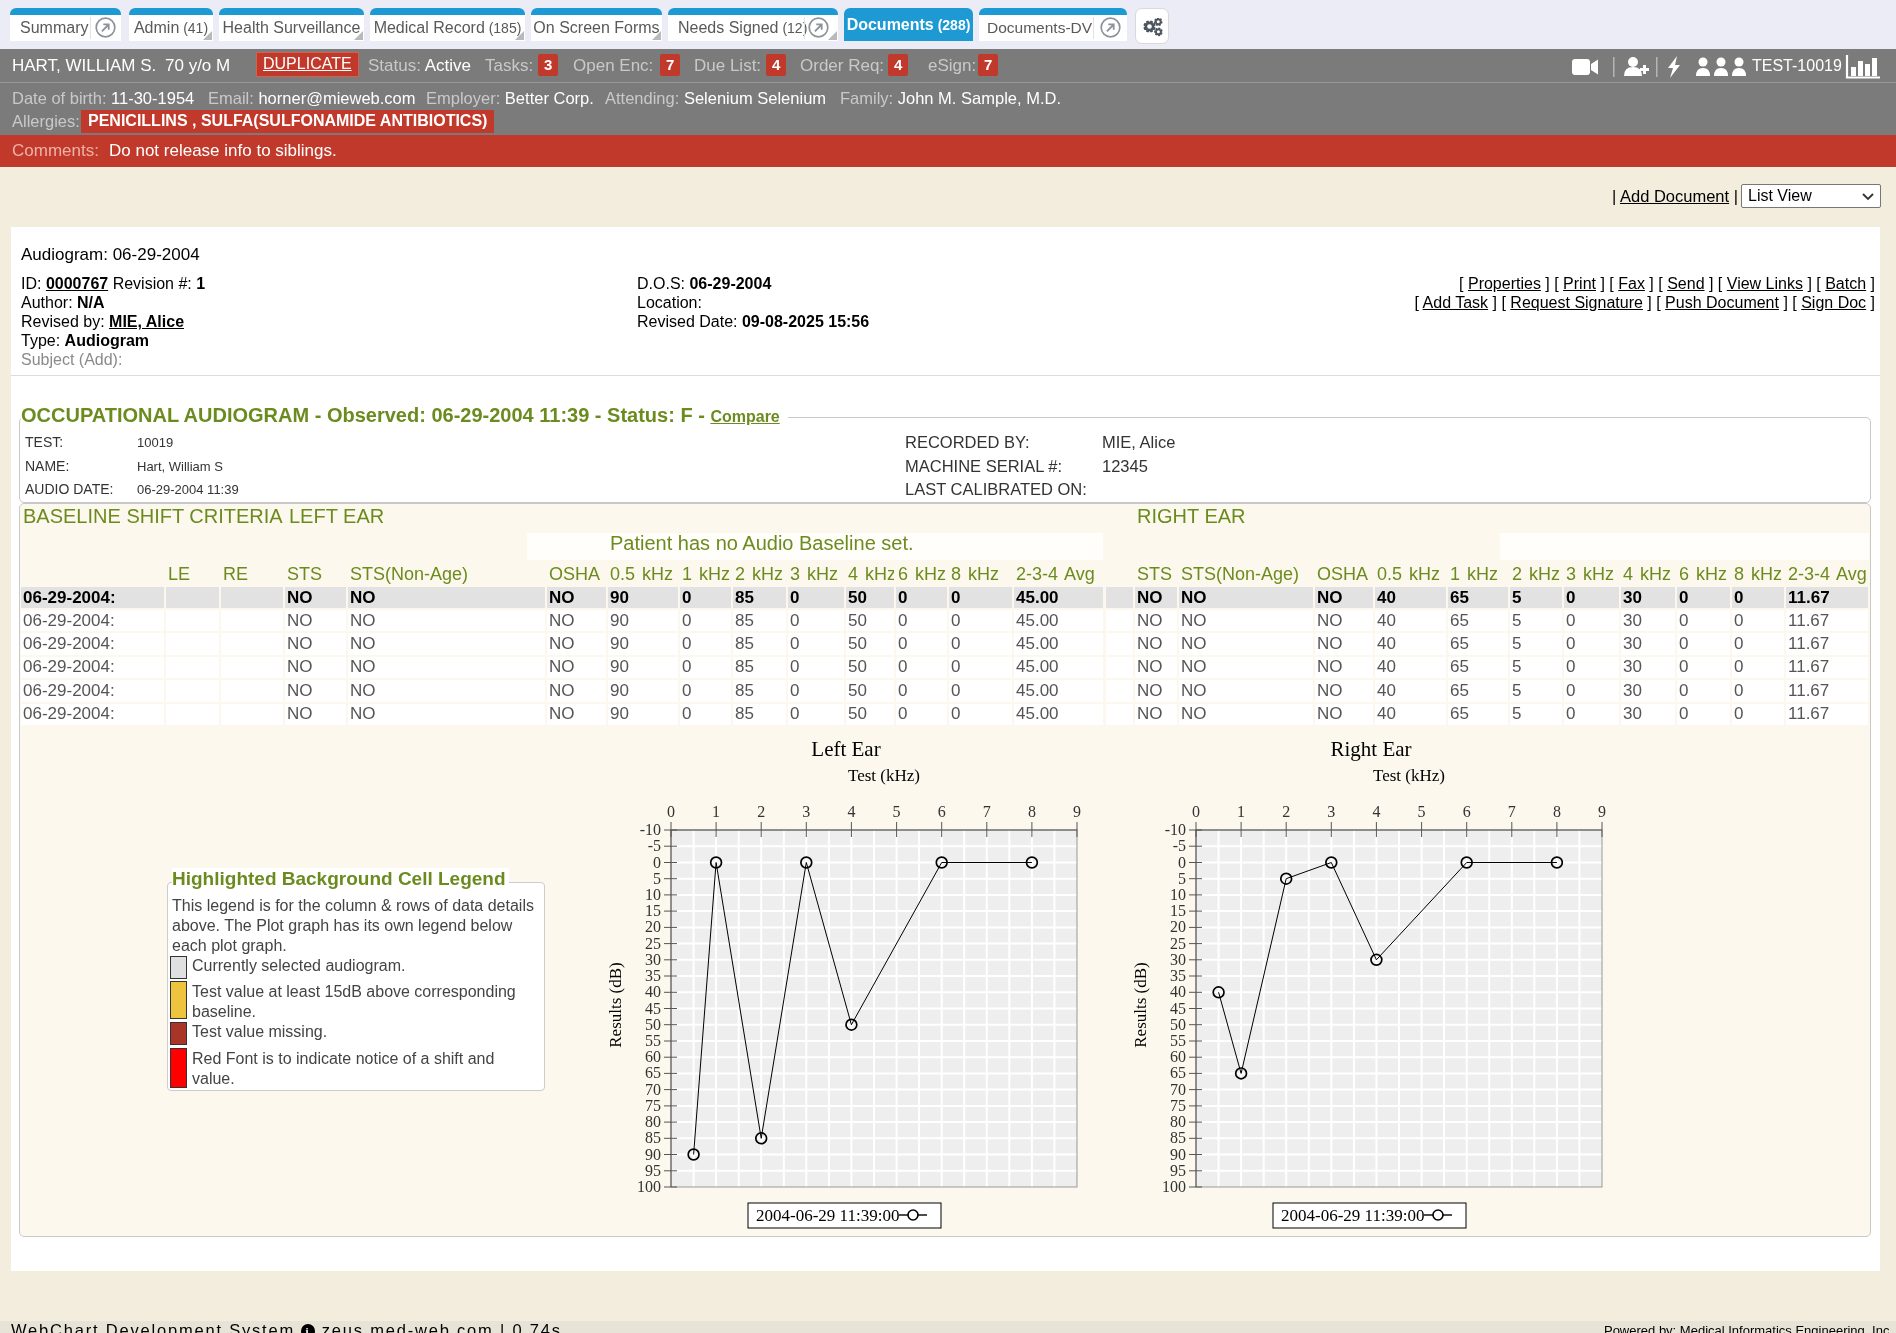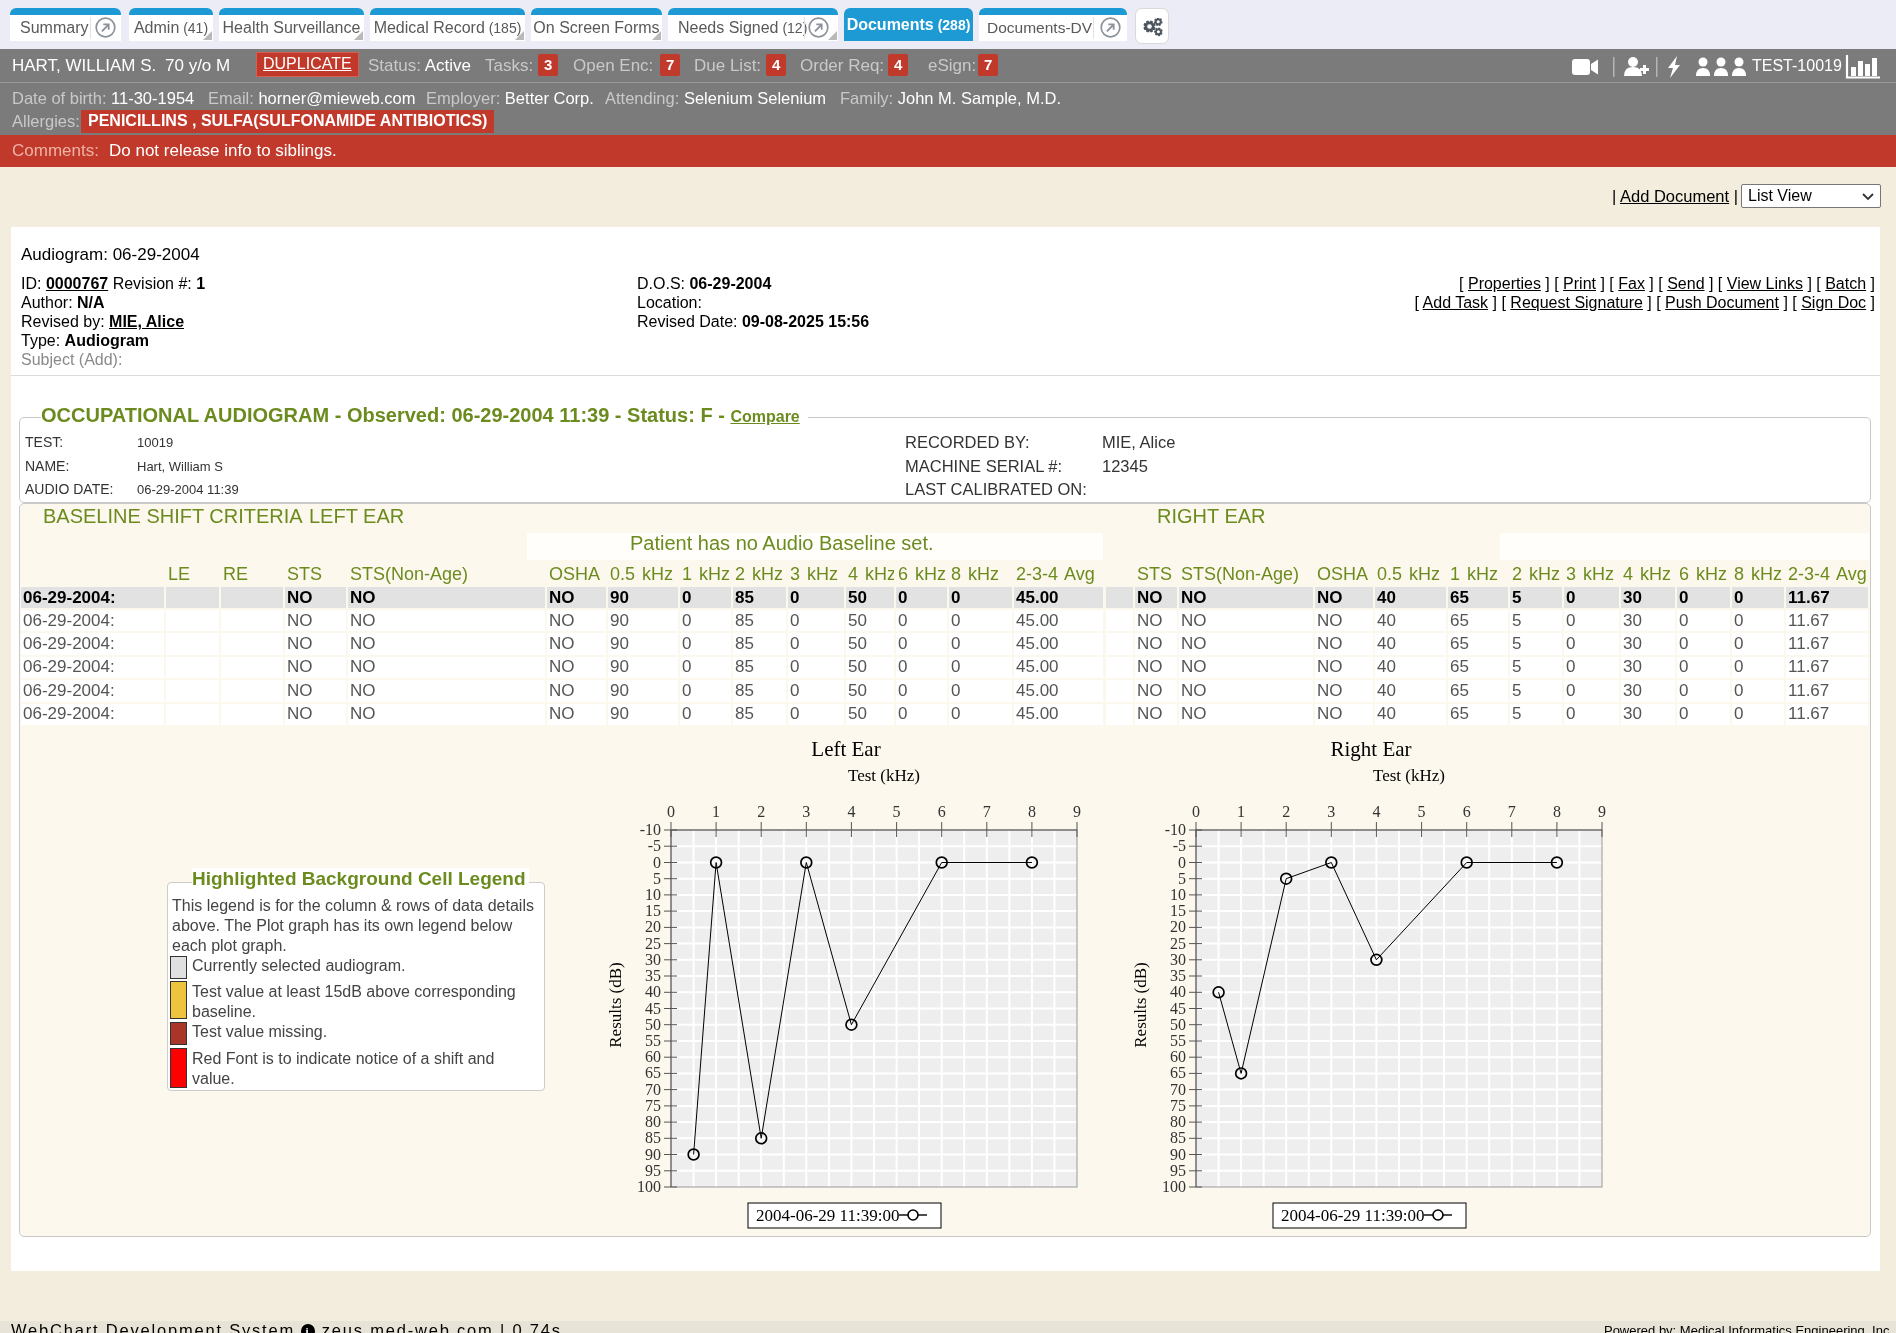--- a/index.html
+++ b/index.html
@@ -18,21 +18,21 @@
 
 
 .hdr1 { position:absolute; left:0; top:49px; width:1896px; height:33px; background:#7b7b7b; color:#fff; font-size:17px; }
 .hdr2 { position:absolute; left:0; top:82px; width:1896px; height:53px; background:#7b7b7b; border-top:1px solid #989898; color:#fff; font-size:16.5px; }
 .glabel { color:#c9c9c9; }
 .badge { display:inline-block; background:#c0392b; color:#fff; font-weight:bold; font-size:15px; padding:2px 6px 3px; border-radius:2px; }
 .comments { position:absolute; left:0; top:135px; width:1896px; height:32px; background:#c0392b; color:#fff; font-size:17px; }
 
 
 .panel { position:absolute; left:11px; top:227px; width:1869px; height:1044px; background:#fff; }
-.green { color:#6c8b1f;margin-left:20px; }
+.green { color:#6c8b1f; }
 a.blk { color:#000; text-decoration:underline; }
 .fset { position:absolute; border:1px solid #c9c9c9; border-radius:5px; }
 
 
 table.aud { border-collapse:separate; border-spacing:2px; table-layout:fixed; font-size:17px; color:#555; }
 table.aud td, table.aud th { padding:0 0 0 2px; text-align:left; font-weight:normal; white-space:nowrap; overflow:hidden; }
 table.aud td { background:#fff; }
 table.aud .hrow th { color:#6c8b1f; font-size:18px; word-spacing:2px; }
 table.aud .sel td { background:#e2e2e2; font-weight:bold; color:#000; }
 

